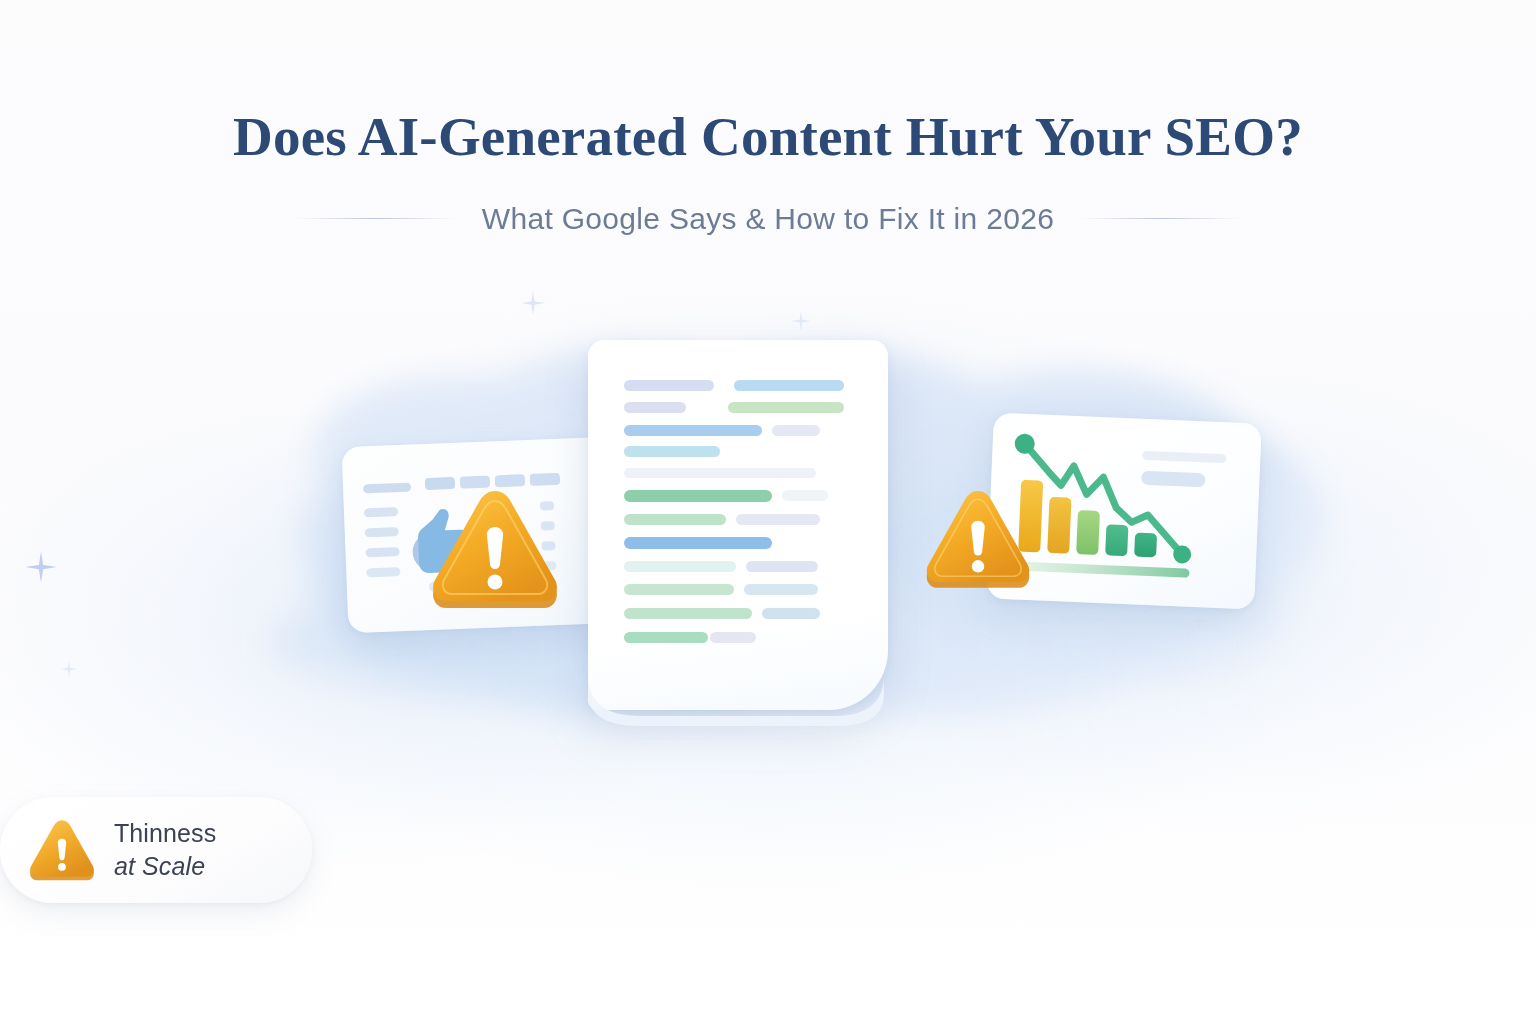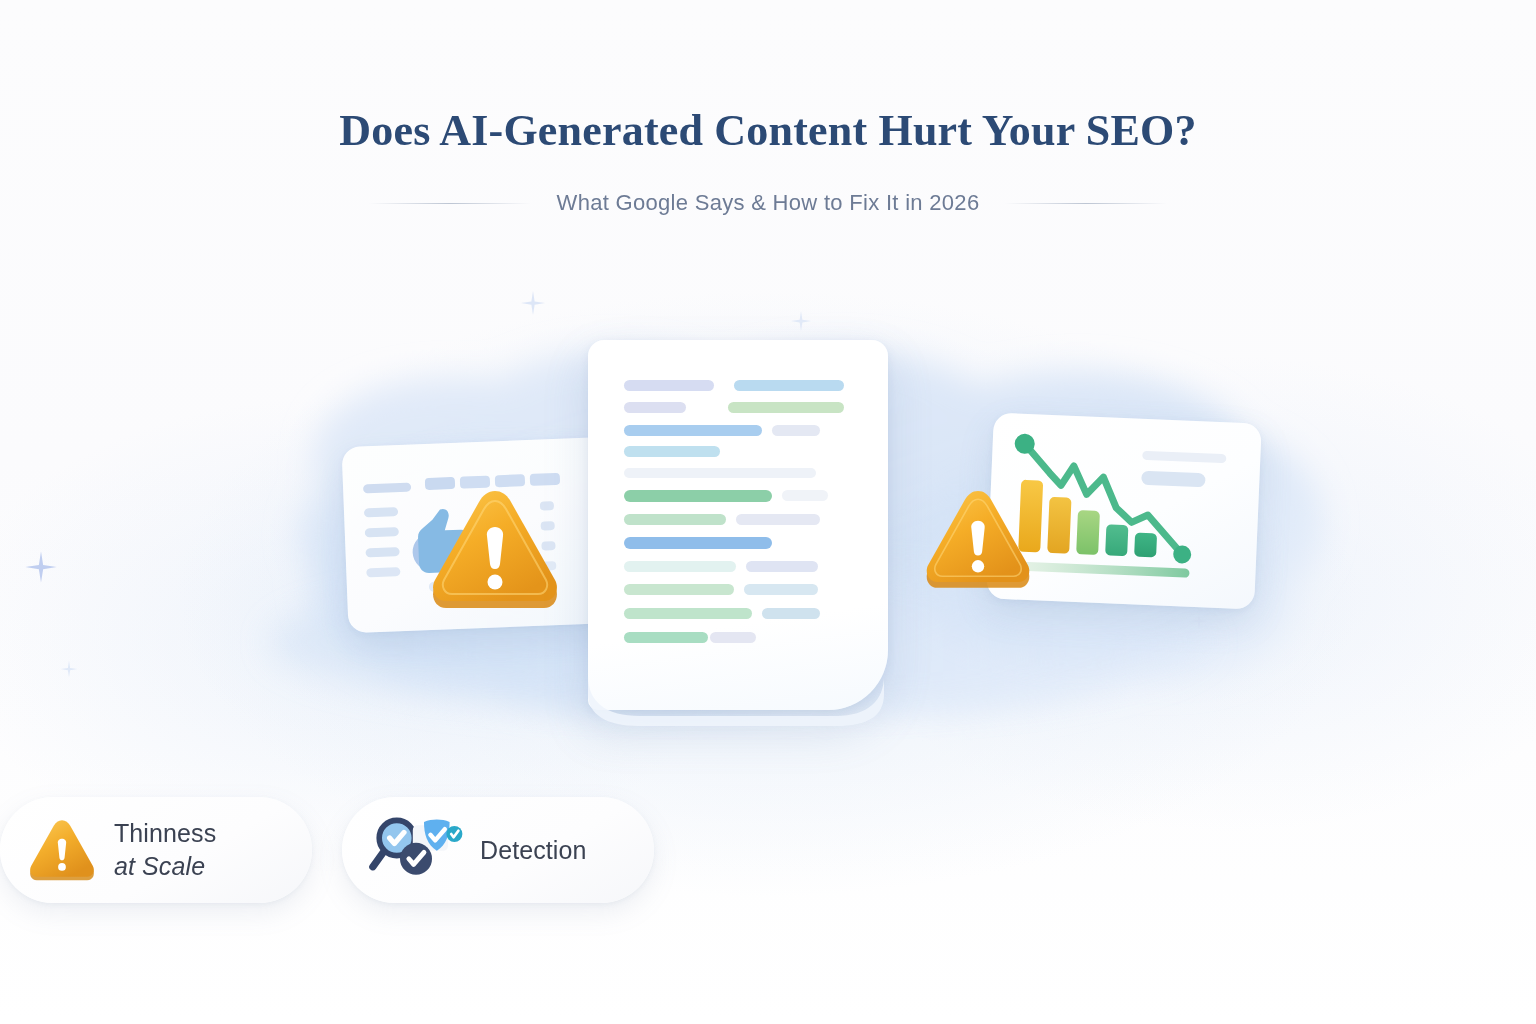--- a/index.html
+++ b/index.html
@@ -21,41 +21,41 @@
     pointer-events:none;
   }
 
   
   #header{
     position:absolute;left:0;right:0;top:108px;
     text-align:center;
   }
   #page-title{
     font-family:"Liberation Serif", serif;
-    font-size:44px;
+    font-size:55px;
     font-weight:700;
     letter-spacing:0.2px;
     color:#2c4a75;
     line-height:1.05;
     margin:0;
     text-rendering:optimizeLegibility;
   }
   #subtitle-row{
     margin-top:36px;
     display:flex;
     align-items:center;
     justify-content:center;
     gap:26px;
   }
   .rule{
     height:1px;width:162px;
     background:linear-gradient(90deg,rgba(190,198,212,0) 0%,rgba(178,188,204,0.85) 50%,rgba(190,198,212,0) 100%);
   }
   #subtitle{
-    font-size:22px;
+    font-size:30px;
     font-weight:400;
     color:#6d7b95;
     letter-spacing:0.3px;
     white-space:nowrap;
   }
 
   
   #hero{
     position:absolute;
     left:0;right:0;top:300px;height:470px;
@@ -350,38 +350,14 @@
         <circle cx="70" cy="97" r="7.5" fill="#ffffff"></circle>
       </svg>
     </div>
     <div class="pill-label">
       <span>Thinness</span>
       <span class="l2">at Scale</span>
     </div>
   </div>
 
 
-  <div class="pill">
-    <div class="pill-icon">
-      <svg width="96" height="72" viewBox="0 0 120 90">
-
-        <circle cx="36" cy="30" r="22" fill="#93c6ee" stroke="#34456a" stroke-width="7"></circle>
-        <path d="M19 48 L6 66" stroke="#34456a" stroke-width="9" stroke-linecap="round"></path>
-        <path d="M27 30 l6 7 l12 -14" fill="none" stroke="#ffffff" stroke-width="6.5" stroke-linecap="round" stroke-linejoin="round"></path>
-
-        <rect x="56" y="14" width="44" height="32" rx="6" fill="#f4f6fa"></rect>
-
-        <path d="M70 10 c10 -4 22 -4 32 0 c0 16 -4 28 -16 36 c-12 -8 -16 -20 -16 -36 z" fill="#5fb0ef"></path>
-        <path d="M78 26 l6 7 l12 -14" fill="none" stroke="#ffffff" stroke-width="5.5" stroke-linecap="round" stroke-linejoin="round"></path>
-
-        <circle cx="108" cy="25" r="10" fill="#2aa8c9"></circle>
-        <path d="M104 25 l3 4 l6 -8" fill="none" stroke="#ffffff" stroke-width="3.4" stroke-linecap="round" stroke-linejoin="round"></path>
-
-        <circle cx="60" cy="56" r="20" fill="#3b4b6e"></circle>
-        <path d="M51 56 l6 7 l13 -15" fill="none" stroke="#ffffff" stroke-width="6" stroke-linecap="round" stroke-linejoin="round"></path>
-      </svg>
-    </div>
-    <div class="pill-label">
-      <span>Detection</span>
-    </div>
-  </div>
 
 </div>
 
 </body></html>

